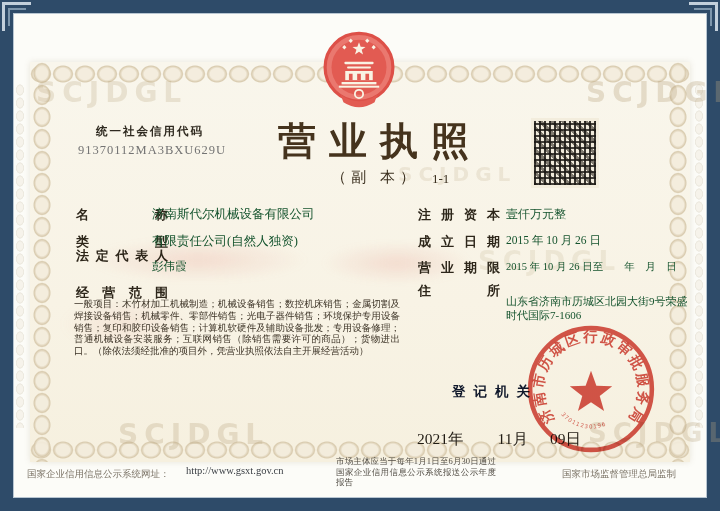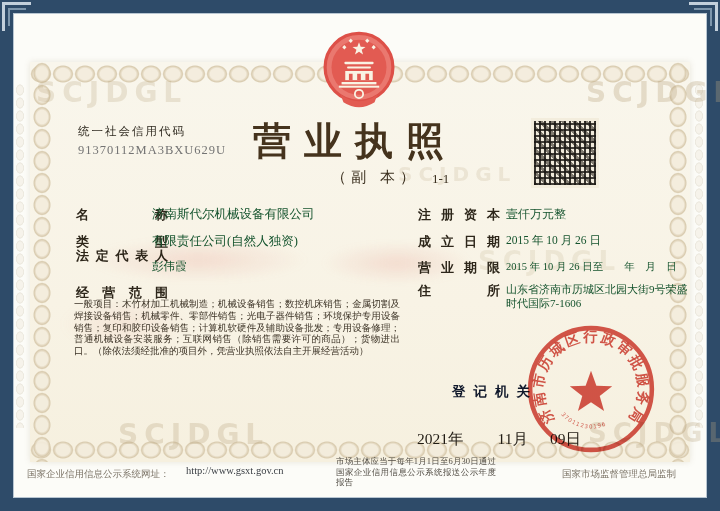--- a/index.html
+++ b/index.html
@@ -31,23 +31,23 @@
         background-image:radial-gradient(ellipse 13px 11px at 11px 12px,#f3ecdc 52%,#d5c6a8 72%,rgba(213,198,168,0) 82%);}
   .sc.v{width:24px;top:0;bottom:0;background-repeat:repeat-y;background-size:24px 22px;
         background-image:radial-gradient(ellipse 11px 13px at 12px 11px,#f3ecdc 52%,#d5c6a8 72%,rgba(213,198,168,0) 82%);}
   .sc.t{top:0;} .sc.b{bottom:0;} .sc.l{left:0;} .sc.r{right:0;}
   
   .wm{position:absolute;font-family:"DejaVu Sans",sans-serif;font-weight:bold;
       color:rgba(184,165,128,.26);letter-spacing:6px;z-index:1;pointer-events:none;}
   .blob{position:absolute;filter:blur(3px);z-index:1;pointer-events:none;
         background:radial-gradient(closest-side,rgba(225,130,118,.20),rgba(225,130,118,0));}
   
-  .credit-label{position:absolute;left:78px;top:124px;font-size:11.5px;letter-spacing:2px;color:#2f2a20;z-index:2;}
+  .credit-label{position:absolute;left:96px;top:124px;font-size:11.5px;letter-spacing:2px;color:#2f2a20;z-index:2;font-weight:bold;}
   .credit-code{position:absolute;left:78px;top:143px;font-size:12.5px;letter-spacing:1px;color:#737373;z-index:2;}
-  .title{position:absolute;left:240px;top:116px;width:230px;text-align:center;
+  .title{position:absolute;left:265px;top:116px;width:230px;text-align:center;
          font-size:38px;font-weight:700;letter-spacing:13px;color:#45331d;z-index:2;}
   .subtitle{position:absolute;left:300px;top:168px;width:120px;text-align:right;
             font-size:15px;letter-spacing:5px;color:#3a2f1e;z-index:2;}
   .copy-no{position:absolute;left:432px;top:171px;font-size:13px;color:#3a2f1e;z-index:2;}
   .emblem{position:absolute;left:322px;top:27px;width:74px;height:88px;z-index:3;}
   .qr{position:absolute;left:534px;top:121px;width:62px;height:64px;z-index:2;
       background:
         repeating-linear-gradient(90deg,rgba(25,22,18,.85) 0 2px,transparent 2px 5px),
         repeating-linear-gradient(0deg,rgba(25,22,18,.8) 0 2px,transparent 2px 6px),
         repeating-linear-gradient(45deg,rgba(40,35,28,.55) 0 3px,transparent 3px 8px),
@@ -156,21 +156,21 @@
   <span class="lbl l" style="top:284px;">经营范围</span>
   <div class="scope-text">一般项目：木竹材加工机械制造；机械设备销售；数控机床销售；金属切割及焊接设备销售；机械零件、零部件销售；光电子器件销售；环境保护专用设备销售；复印和胶印设备销售；计算机软硬件及辅助设备批发；专用设备修理；普通机械设备安装服务；互联网销售（除销售需要许可的商品）；货物进出口。（除依法须经批准的项目外，凭营业执照依法自主开展经营活动）</div>
 
   <span class="lbl r" style="top:206px;">注册资本</span>
   <span class="val r" style="top:206px;font-size:12px;">壹仟万元整</span>
   <span class="lbl r" style="top:233px;">成立日期</span>
   <span class="val r" style="top:233px;font-size:11.5px;">2015 年 10 月 26 日</span>
   <span class="lbl r" style="top:259px;">营业期限</span>
   <span class="val r term-val" style="top:260px;">2015 年 10 月 26 日至　　年　月　日</span>
   <span class="lbl r" style="top:282px;">住所</span>
-  <span class="val r addr-val" style="top:282px;">山东省济南市历城区北园大街9号荣盛时代国际7-1606</span>
+  <span class="val r addr-val" style="top:294px;">山东省济南市历城区北园大街9号荣盛时代国际7-1606</span>
 
   <div class="authority">登记机关</div>
 
   <svg class="seal" viewBox="0 0 140 140">
     <defs>
       <path id="sealArc" d="M 36.8,103.2 A 47 47 0 1 1 103.2,103.2" fill="none"></path>
       <path id="sealNumArc" d="M 38,92 A 38.8 38.8 0 0 0 102,92" fill="none"></path>
     </defs>
     <circle cx="70" cy="70" r="60" fill="none" stroke="#cf362b" stroke-width="4.5" opacity=".92"></circle>
     <polygon fill="#cf362b" opacity=".92" points="70,52 75.3,66.7 90.9,67.2 78.6,76.8 82.9,91.8 70,83 57.1,91.8 61.4,76.8 49.1,67.2 64.7,66.7"></polygon>

